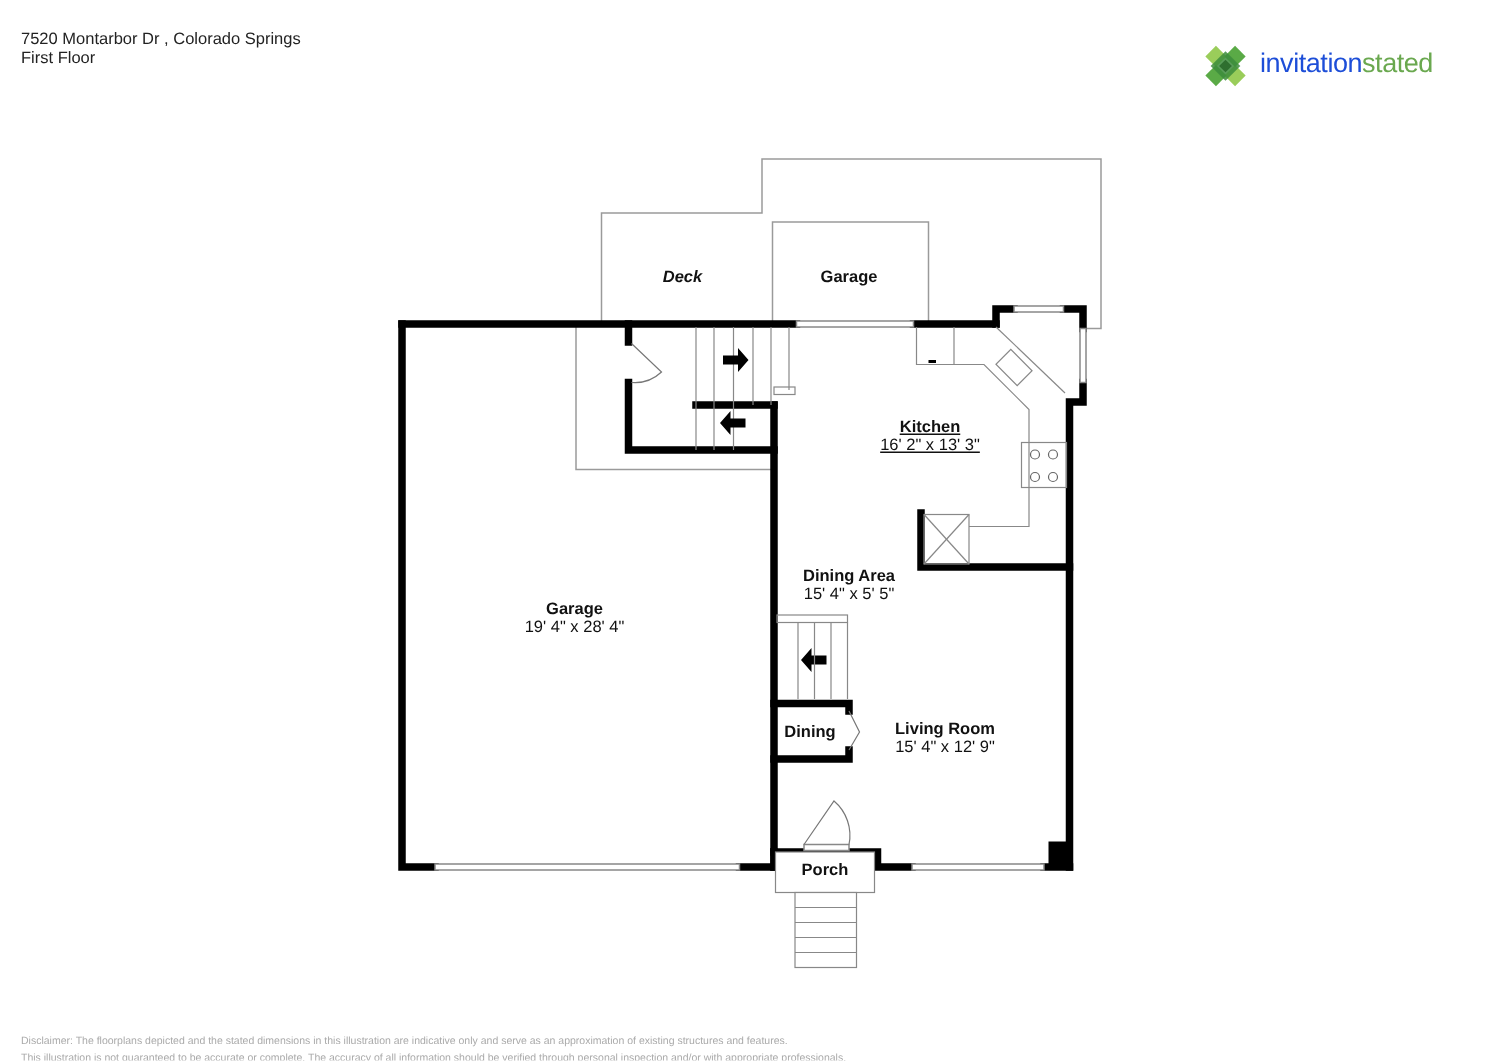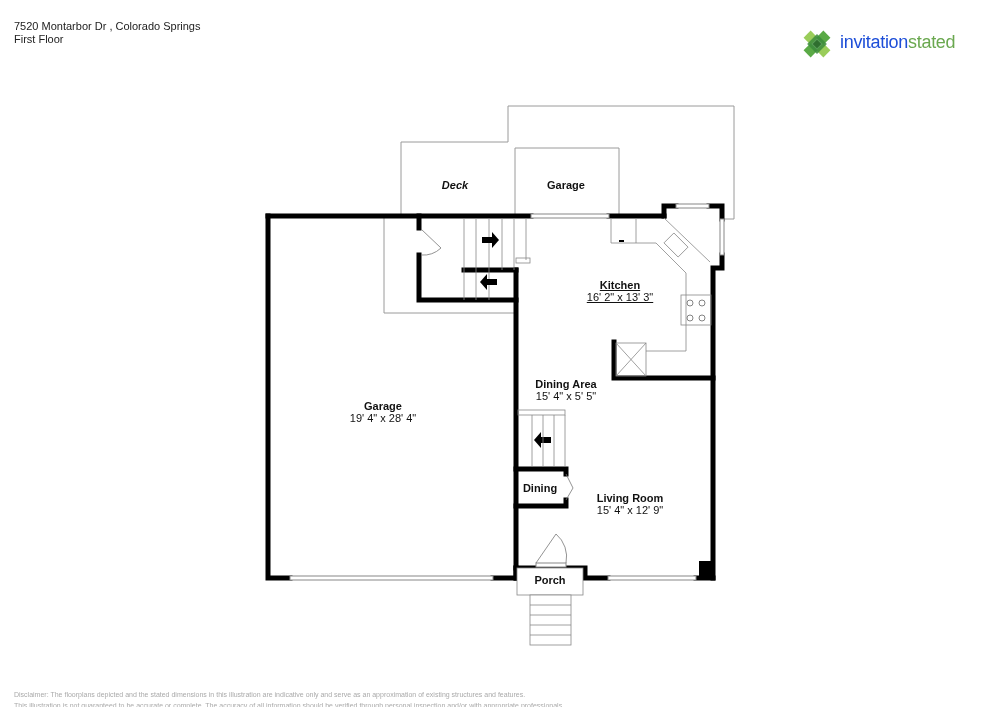--- a/index.html
+++ b/index.html
@@ -154,21 +154,21 @@
   <span class="dm">16' 2" x 13' 3"</span>
 </div>
 <div class="lbl" style="left:566px;top:362px;margin-top:16px;">
   <span class="nm">Dining Area</span>
   <span class="dm">15' 4" x 5' 5"</span>
 </div>
 <div class="lbl" style="left:383px;top:400px;">
   <span class="nm">Garage</span>
   <span class="dm">19' 4" x 28' 4"</span>
 </div>
-<div class="lbl" style="left:630px;top:492px;text-align:center;">
+<div class="lbl" style="left:630px;top:480px;text-align:center;">
   <span class="nm">Living Room</span>
   <span class="dm">15' 4" x 12' 9"</span>
 </div>
 <div class="lbl" style="left:540px;top:482px;">
   <span class="nm">Dining</span>
 </div>
 <div class="lbl" style="left:550px;top:574px;">
   <span class="nm">Porch</span>
 </div>
 

